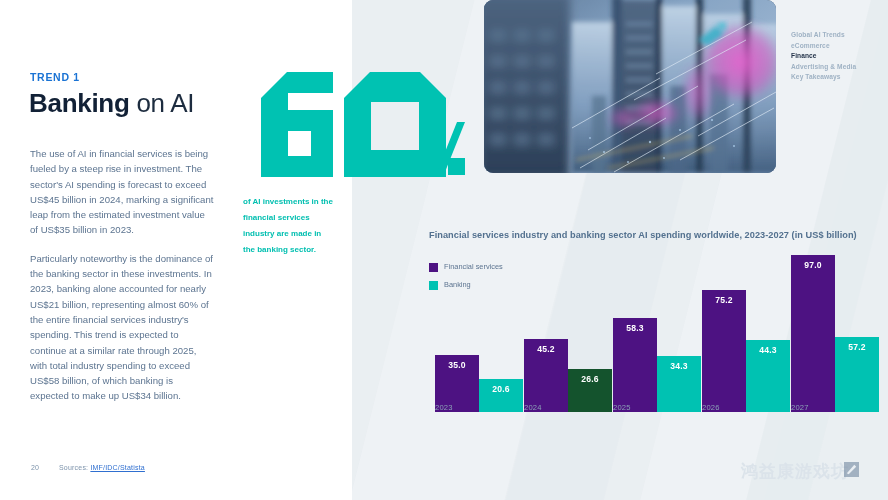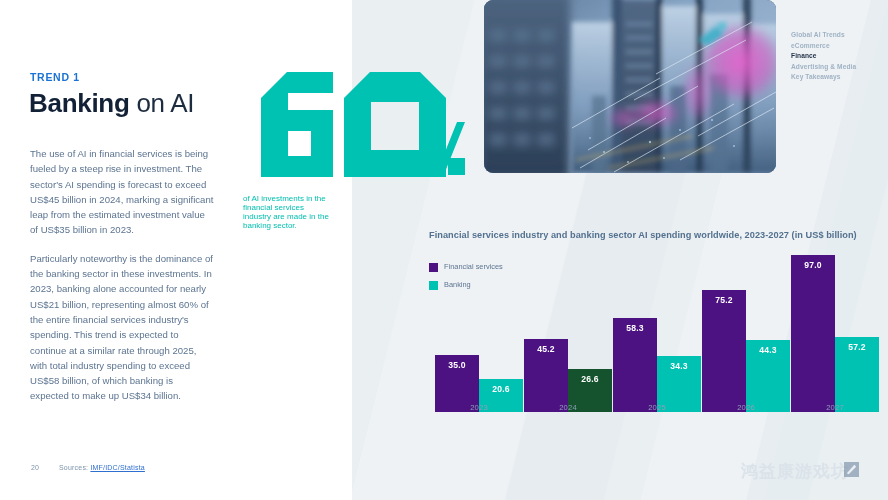--- a/index.html
+++ b/index.html
@@ -48,21 +48,21 @@
     font-size:7px;color:#7d93ab;letter-spacing:.2px;
   }
   .footer .pg{display:inline-block;width:28px;}
   .footer a{color:#2f6fd0;text-decoration:underline;}
 
   
   .bignum-wrap{position:absolute;left:243px;top:72px;width:222px;height:105px;}
   .bignum{display:block;}
   .pct-caption{
     position:absolute;left:243px;top:194px;width:90px;
-    font-size:8px;line-height:9px;font-weight:normal;color:#00bfb0;
+    font-size:8px;line-height:16px;font-weight:bold;color:#00bfb0;
   }
 
   
   .hero{
     position:absolute;left:484px;top:0;width:292px;height:173px;
     border-radius:9px;overflow:hidden;
     background:#35506e;
   }
   .hero svg{display:block;}
 
@@ -84,21 +84,21 @@
   .plot{position:absolute;left:429px;top:250px;width:430px;height:180px;}
   .group{position:absolute;bottom:18px;}
   .bar{position:absolute;bottom:0;width:44px;}
   .bar .val{
     position:absolute;left:0;right:0;top:5px;text-align:center;
     font-size:8.6px;font-weight:bold;color:#ffffff;letter-spacing:.2px;
   }
   .bar.fin{left:0;background:#4d1282;}
   .bar.bank{left:44px;background:#00c2b2;}
   .xlabel{
-    position:absolute;bottom:0;left:0;width:88px;text-align:center;
+    position:absolute;bottom:0;left:0;width:88px;
     font-size:7.6px;color:#8ba0b6;letter-spacing:.2px;
   }
 
   
   .watermark{
     position:absolute;left:741px;top:458px;width:140px;height:26px;
     display:flex;align-items:center;
   }
   .wm-text{
     font-size:17px;font-weight:bold;color:#dbe3ea;letter-spacing:1px;

